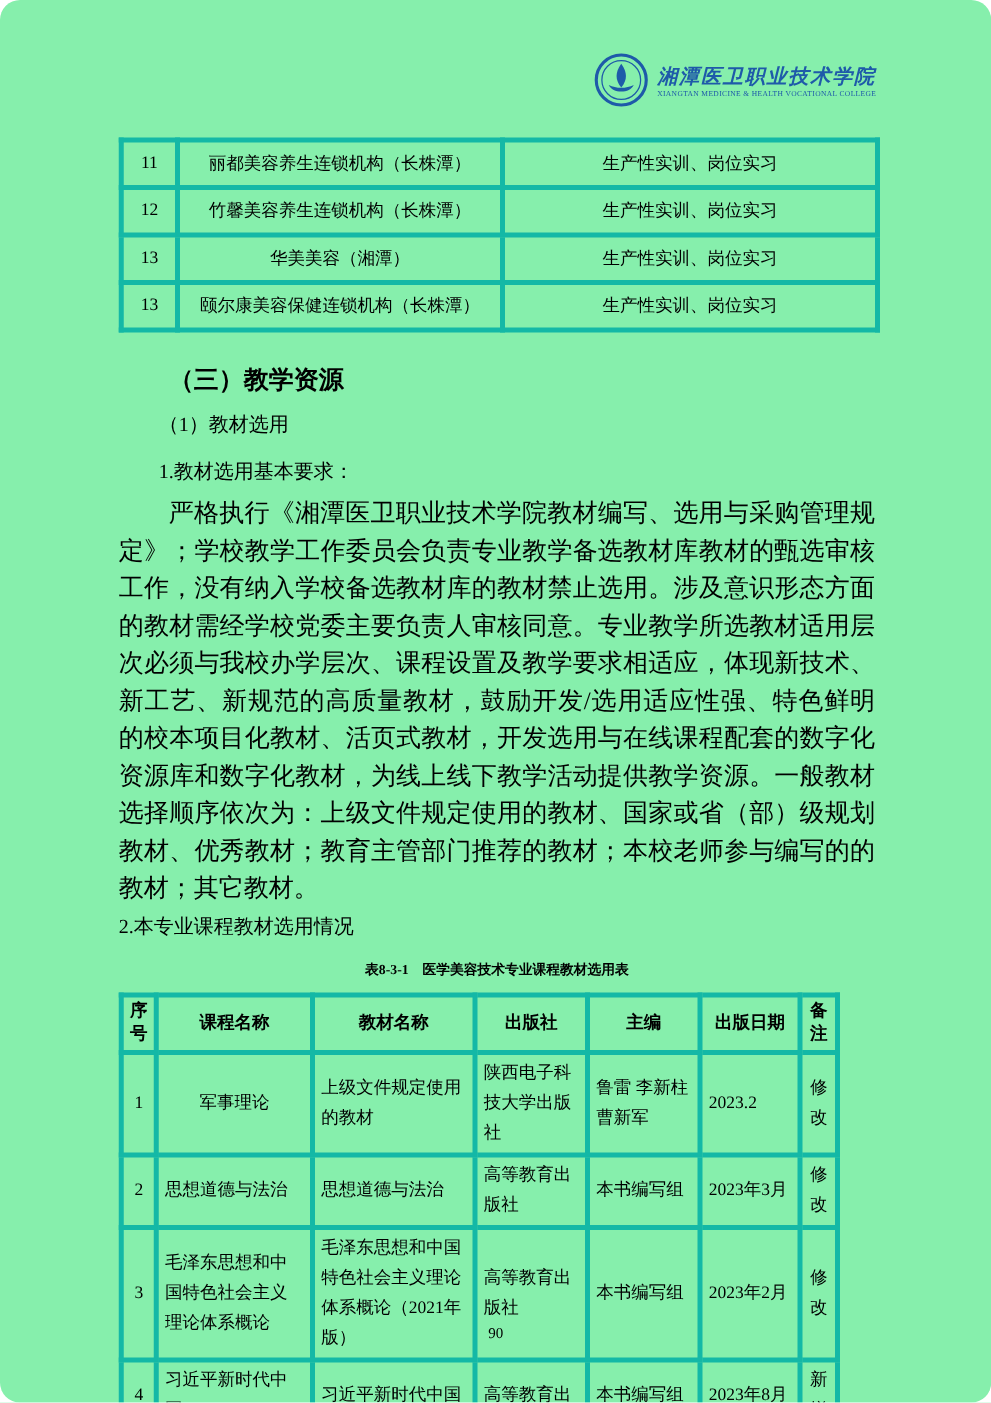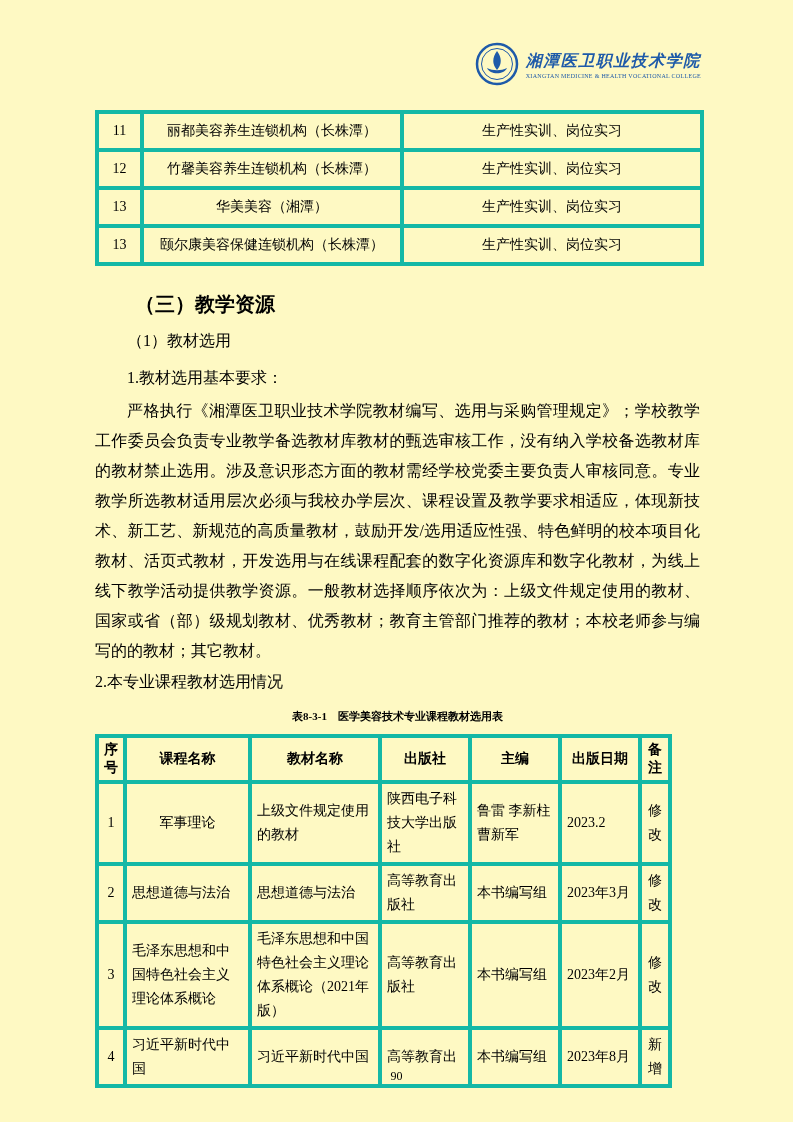--- a/index.html
+++ b/index.html
@@ -1,45 +1,45 @@
 <!DOCTYPE html>
 <html><head>
 <meta charset="utf-8">
 <style>
   html,body{margin:0;padding:0;background:#ffffff;}
   .page{
-    position:relative;width:793px;height:1122px;background:#fef9c3;
+    position:relative;width:793px;height:1122px;background:#86efac;
     font-family:"Liberation Serif","DejaVu Serif",serif;color:#000;
-    overflow:hidden;margin:0 auto;
+    overflow:hidden;margin:0 auto;border-radius:16px;
   }
   
   .header{position:absolute;top:42px;right:92px;display:flex;align-items:center;gap:7px;}
   .logo-text{display:flex;flex-direction:column;line-height:1.15;}
   .logo-cn{color:#1e5aa9;font-size:16px;font-weight:bold;letter-spacing:1.5px;font-style:italic;}
   .logo-en{color:#1e5aa9;font-size:6px;letter-spacing:0.3px;margin-top:2px;white-space:nowrap;}
   
   .content{position:absolute;left:95px;top:0;width:605px;}
   table{border-collapse:collapse;table-layout:fixed;}
   td,th{border:4px solid #14b8a6;word-break:break-all;}
   
   .t1{width:605px;margin-top:110px;}
   .t1 td{height:32px;text-align:center;vertical-align:middle;font-size:14px;padding:1px 4px;}
   
   .heading{font-weight:bold;font-size:20px;line-height:24px;margin-top:26px;text-indent:2em;}
   .sub{font-size:16px;line-height:24px;margin-top:13px;text-indent:2em;}
-  .para{font-size:16px;line-height:30px;text-align:justify;margin-top:6px;text-indent:2em;}
+  .para{font-size:20px;line-height:30px;text-align:justify;margin-top:6px;text-indent:2em;}
   .sub3{font-size:16px;line-height:24px;margin-top:4px;}
   .table-title{font-weight:bold;font-size:11px;line-height:21px;text-align:center;margin-top:12px;}
   
   .t2{width:573px;margin-top:7px;}
   .t2 th{font-size:14px;font-weight:bold;text-align:center;vertical-align:middle;line-height:18px;padding:3px 2px;}
   .t2 td{font-size:14px;line-height:24px;vertical-align:middle;padding:3px 5px;text-align:left;}
   .t2 td.ctr{text-align:center;padding:3px 1px;}
   
-  .pagenum{position:absolute;bottom:38px;left:0;width:100%;text-align:center;font-size:12px;}
+  .pagenum{position:absolute;bottom:48px;left:0;width:100%;text-align:center;font-size:12px;}
 </style>
 </head>
 <body>
 
 <div class="page">
 
   <div class="header">
     <span>
       <svg width="44" height="44" viewBox="0 0 44 44">
         <circle cx="22" cy="22" r="20" fill="none" stroke="#1e5aa9" stroke-width="2.5"></circle>

